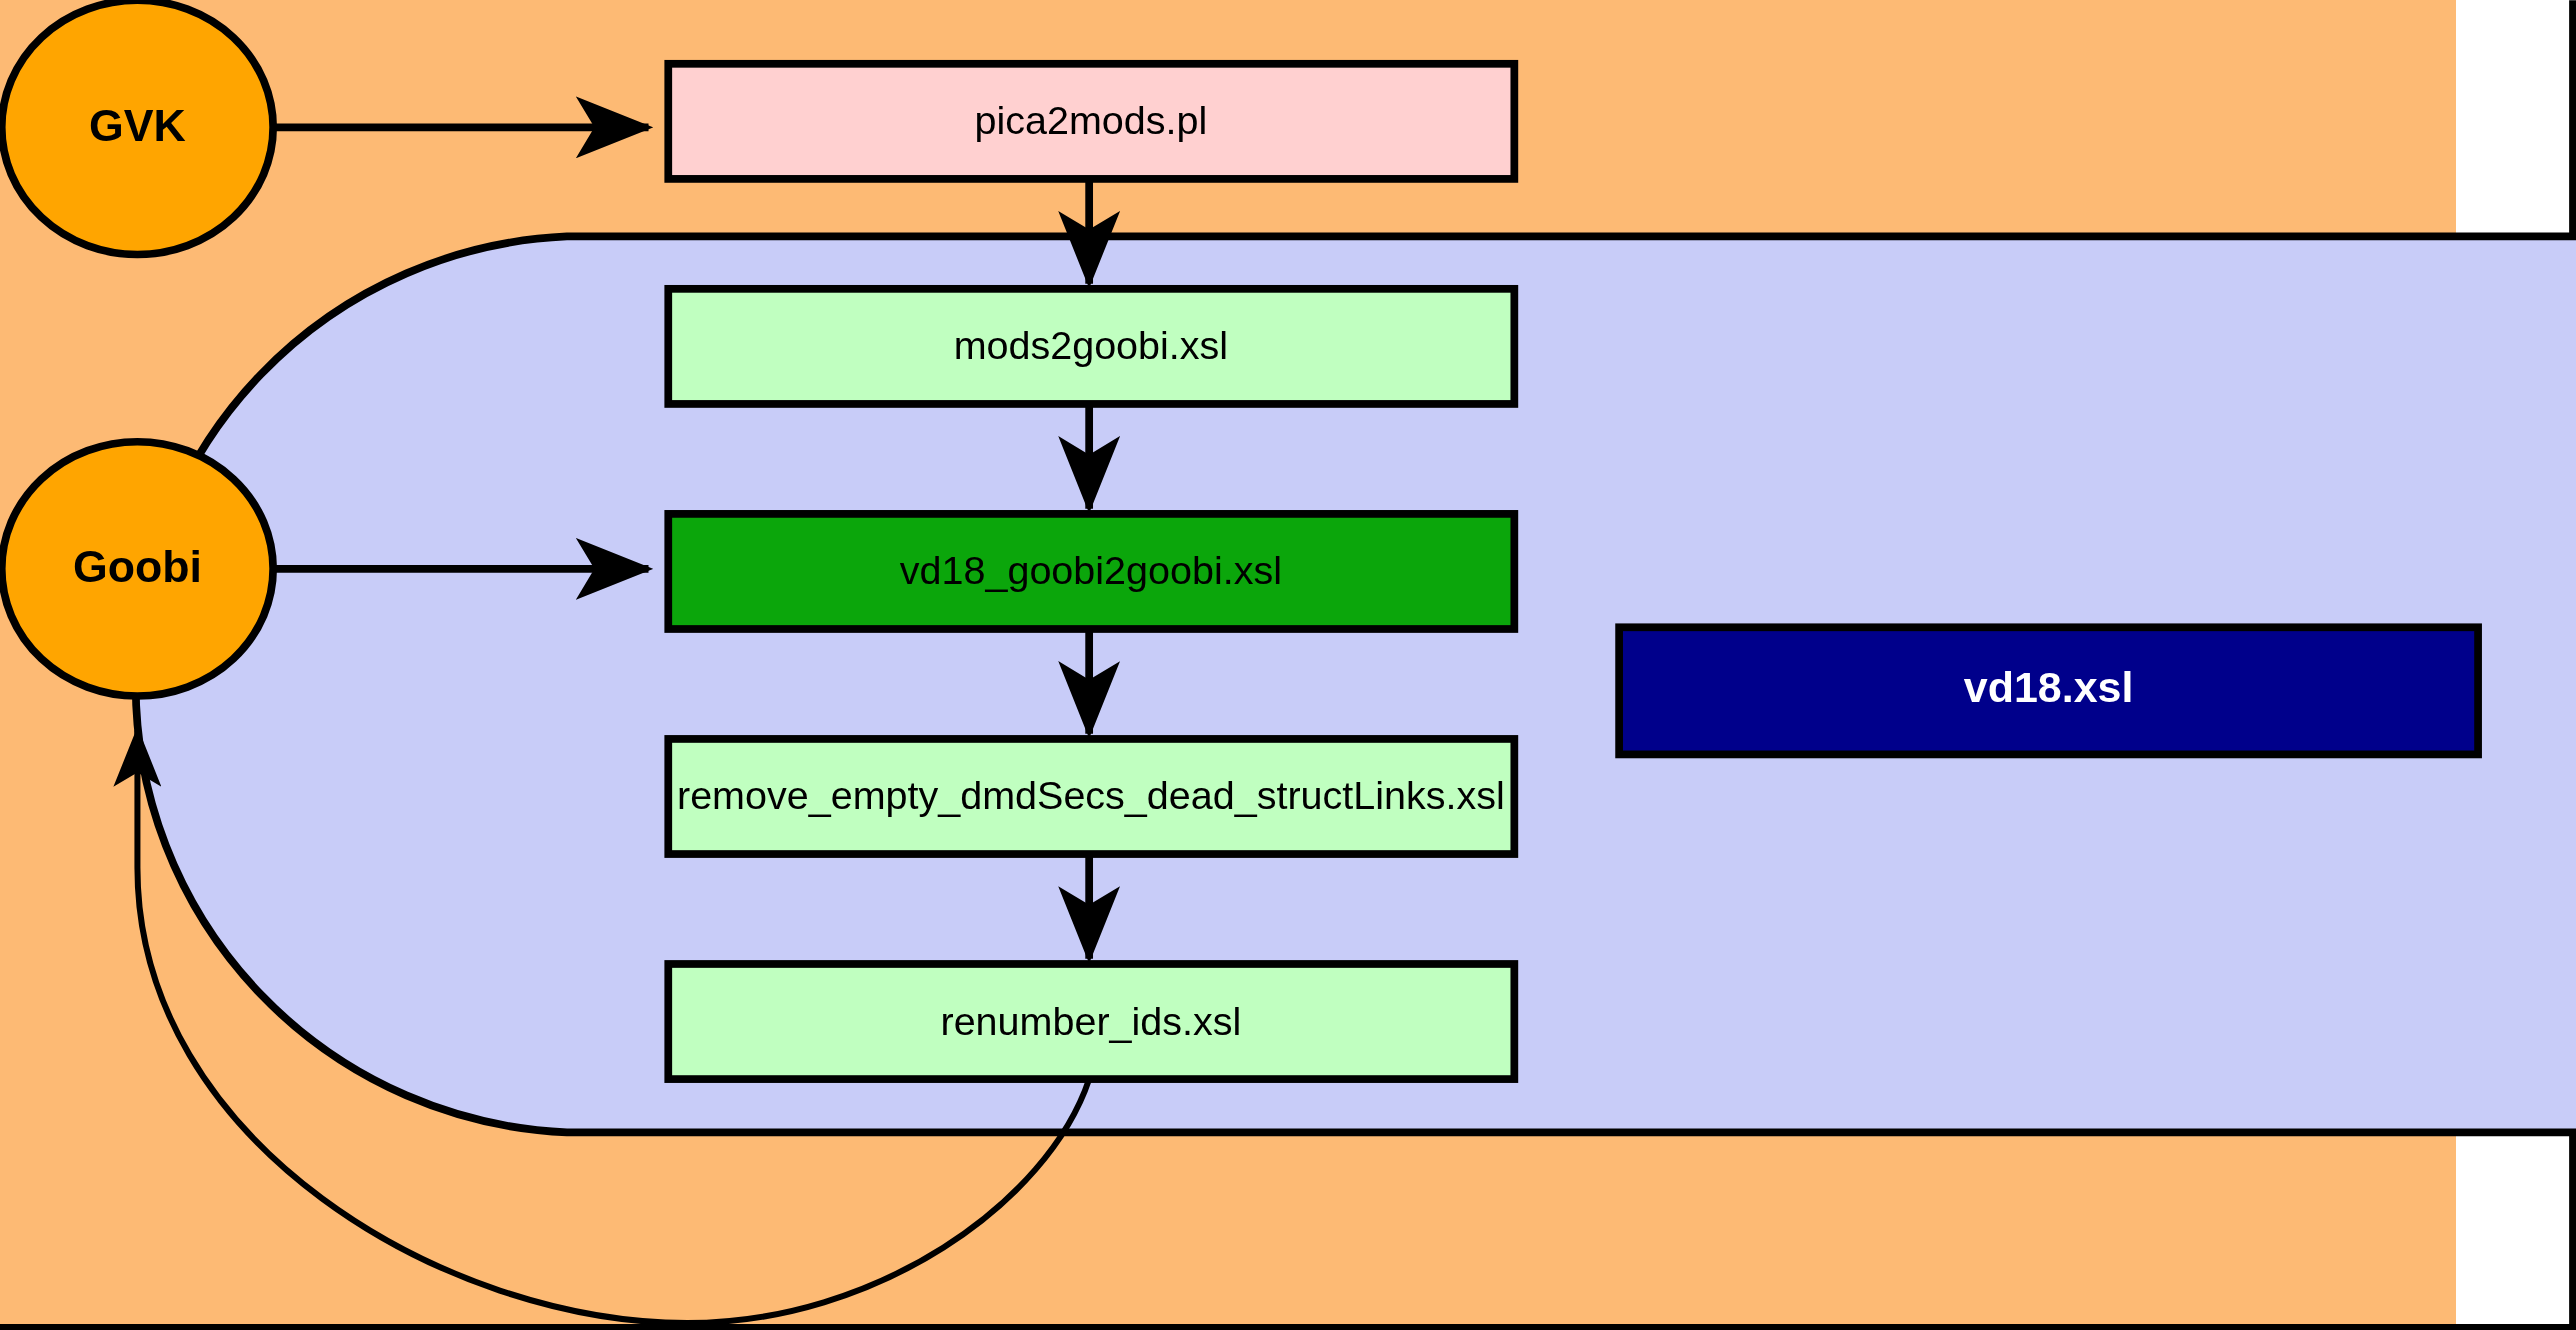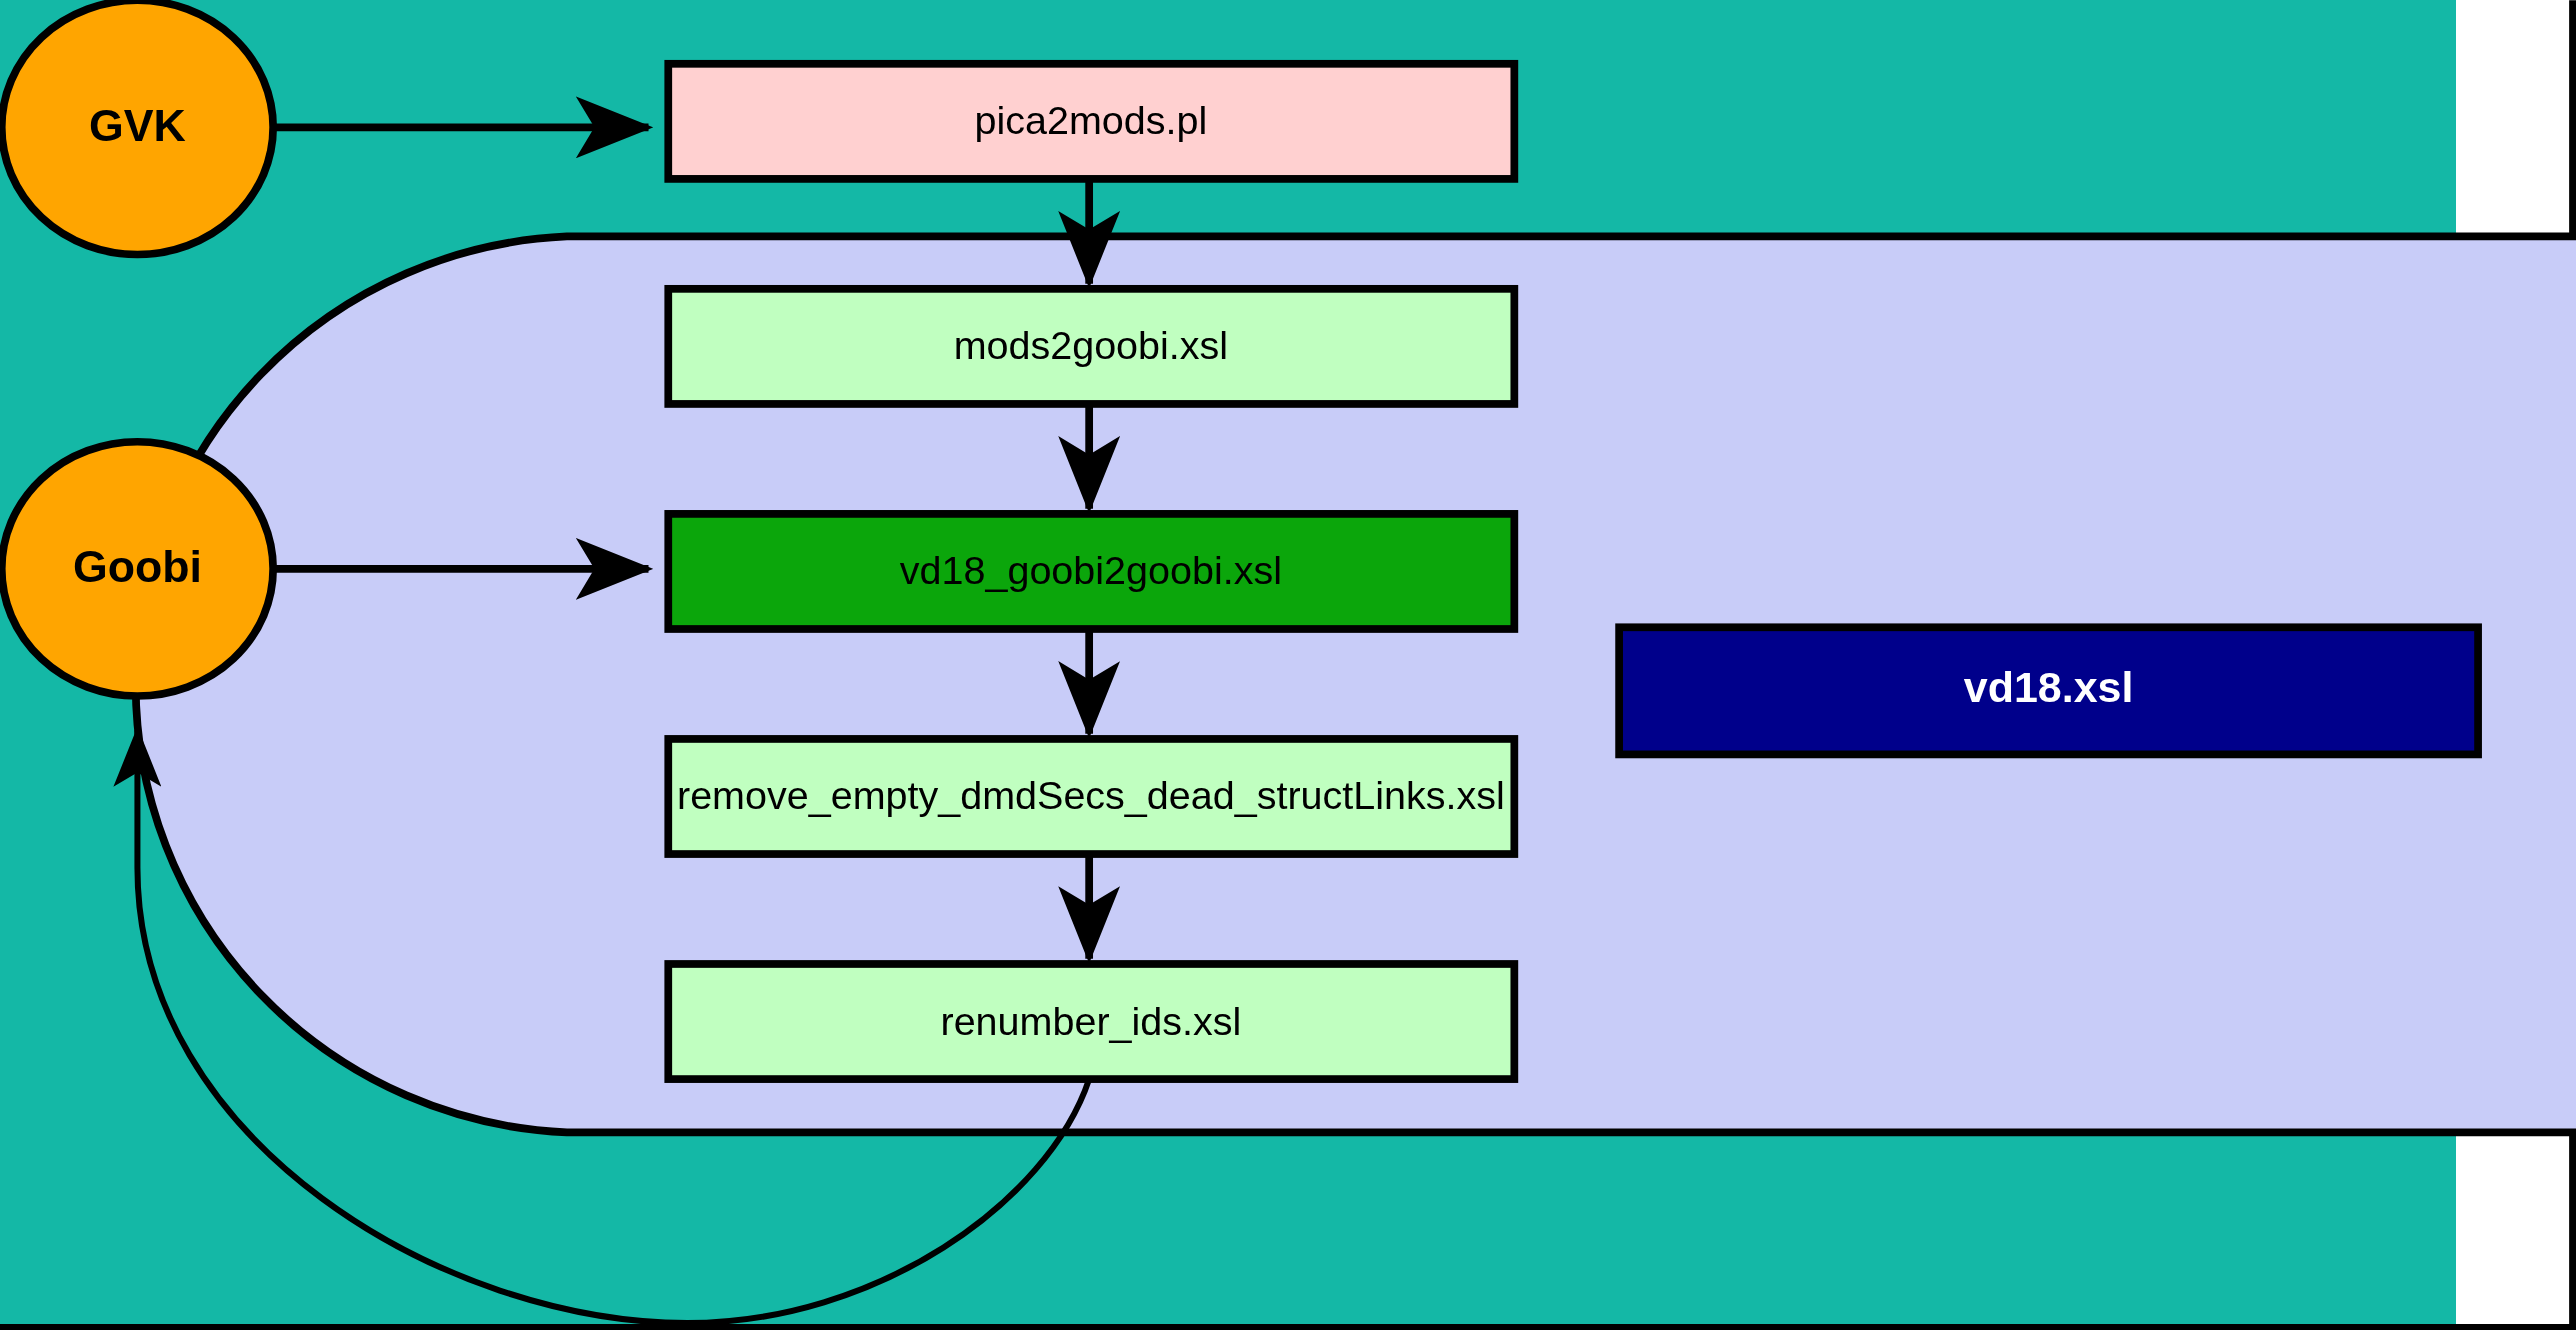--- a/index.html
+++ b/index.html
@@ -10,21 +10,21 @@
   body {
     width: 2576px;
     height: 1331px;
     overflow: hidden;
     font-family: "Liberation Sans", sans-serif;
   }
   #stage {
     position: relative;
     width: 2456px;
     height: 1331px;
-    background: #14b8a6;
+    background: #fdba74;
   }
   svg#diagram {
     position: absolute;
     top: 0;
     left: 0;
     width: 2576px;
     height: 1331px;
     display: block;
   }
   .node-label {

